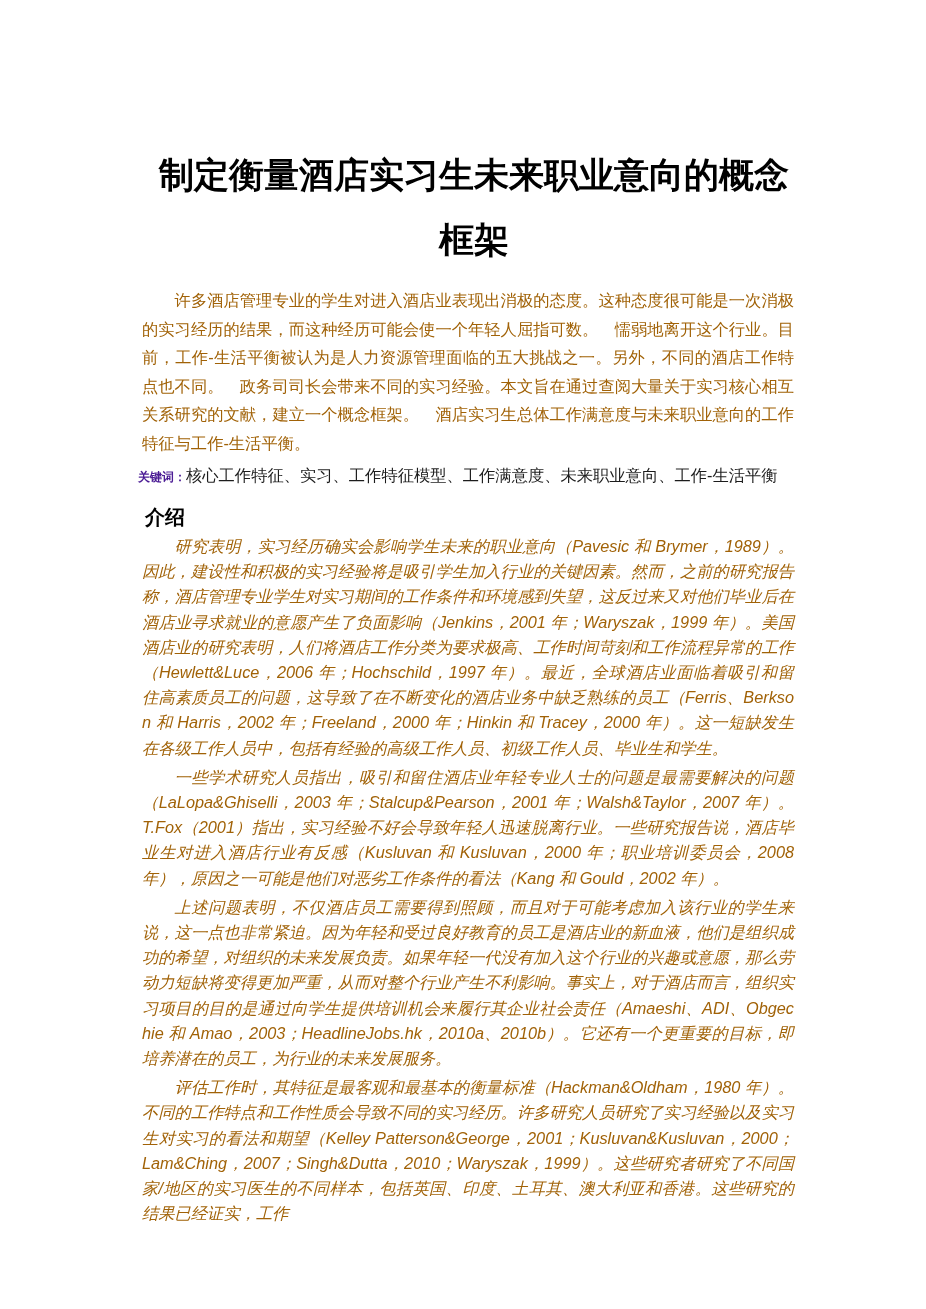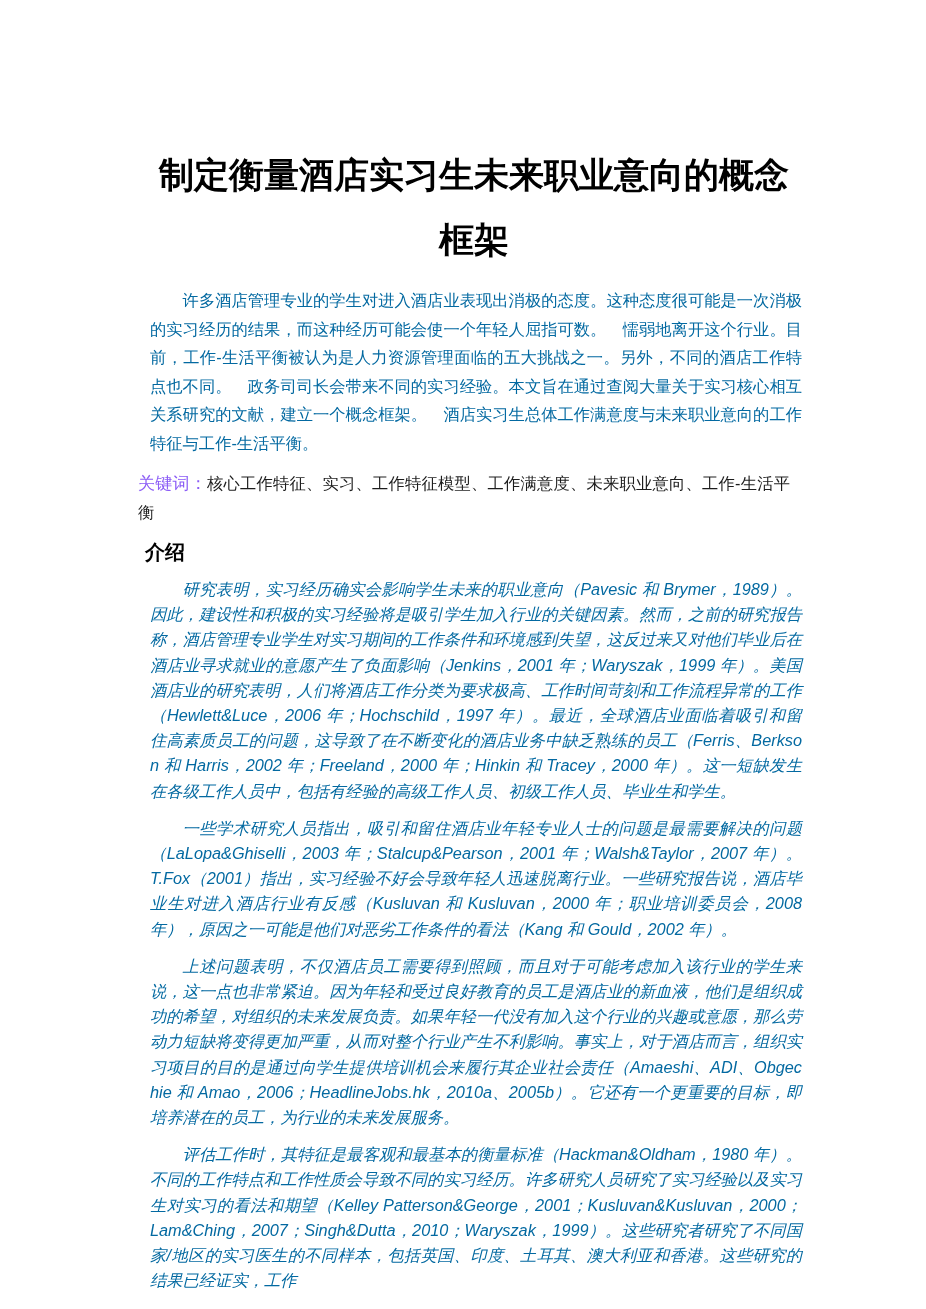--- a/index.html
+++ b/index.html
@@ -25,43 +25,43 @@
     margin: 0 auto 14px auto;
     width: 652px;
     font-family: "DejaVu Serif", "Liberation Serif", serif;
     font-weight: 700;
     font-size: 35px;
     line-height: 65px;
     text-align: center;
     color: #000000;
   }
   .body-para {
-    margin: 12px;
+    margin: 4px;
     width: 652px;
     font-size: 16.3px;
     line-height: 28.5px;
     text-align: justify;
     text-indent: 2em;
-    color: #0369a1;
+    color: #a16207;
     word-break: break-all;
   }
   .keywords-para {
     margin: 0;
     width: 652px;
     font-size: 16.3px;
     line-height: 29px;
     text-align: justify;
     text-indent: 0;
     word-break: break-all;
   }
   .kw-label {
     font-family: "DejaVu Sans", "Liberation Sans", sans-serif;
-    font-weight: 400;
-    font-size: 17px;
-    color: #8b5cf6;
+    font-weight: 700;
+    font-size: 12px;
+    color: #4c1d95;
   }
   .section-heading {
     margin: 12px 0 1px 7px;
     font-family: "DejaVu Sans", "Liberation Sans", sans-serif;
     font-weight: 700;
     font-size: 20px;
     line-height: 26px;
     color: #000000;
   }
   .intro-para {
@@ -81,17 +81,17 @@
   <p class="keywords-para">
     <span class="kw-label">关键词：</span><span>核心工作特征、实习、工作特征模型、工作满意度、未来职业意向、工作-生活平衡</span>
   </p>
 
   <h2 class="section-heading">介绍</h2>
 
   <p class="body-para intro-para">研究表明，实习经历确实会影响学生未来的职业意向（Pavesic 和 Brymer，1989）。因此，建设性和积极的实习经验将是吸引学生加入行业的关键因素。然而，之前的研究报告称，酒店管理专业学生对实习期间的工作条件和环境感到失望，这反过来又对他们毕业后在酒店业寻求就业的意愿产生了负面影响（Jenkins，2001 年；Waryszak，1999 年）。美国酒店业的研究表明，人们将酒店工作分类为要求极高、工作时间苛刻和工作流程异常的工作（Hewlett&amp;Luce，2006 年；Hochschild，1997 年）。最近，全球酒店业面临着吸引和留住高素质员工的问题，这导致了在不断变化的酒店业务中缺乏熟练的员工（Ferris、Berkson 和 Harris，2002 年；Freeland，2000 年；Hinkin 和 Tracey，2000 年）。这一短缺发生在各级工作人员中，包括有经验的高级工作人员、初级工作人员、毕业生和学生。</p>
 
   <p class="body-para intro-para">一些学术研究人员指出，吸引和留住酒店业年轻专业人士的问题是最需要解决的问题（LaLopa&amp;Ghiselli，2003 年；Stalcup&amp;Pearson，2001 年；Walsh&amp;Taylor，2007 年）。T.Fox（2001）指出，实习经验不好会导致年轻人迅速脱离行业。一些研究报告说，酒店毕业生对进入酒店行业有反感（Kusluvan 和 Kusluvan，2000 年；职业培训委员会，2008 年），原因之一可能是他们对恶劣工作条件的看法（Kang 和 Gould，2002 年）。</p>
 
-  <p class="body-para intro-para">上述问题表明，不仅酒店员工需要得到照顾，而且对于可能考虑加入该行业的学生来说，这一点也非常紧迫。因为年轻和受过良好教育的员工是酒店业的新血液，他们是组织成功的希望，对组织的未来发展负责。如果年轻一代没有加入这个行业的兴趣或意愿，那么劳动力短缺将变得更加严重，从而对整个行业产生不利影响。事实上，对于酒店而言，组织实习项目的目的是通过向学生提供培训机会来履行其企业社会责任（Amaeshi、ADI、Obgechie 和 Amao，2006；HeadlineJobs.hk，2010a、2005b）。它还有一个更重要的目标，即培养潜在的员工，为行业的未来发展服务。</p>
+  <p class="body-para intro-para">上述问题表明，不仅酒店员工需要得到照顾，而且对于可能考虑加入该行业的学生来说，这一点也非常紧迫。因为年轻和受过良好教育的员工是酒店业的新血液，他们是组织成功的希望，对组织的未来发展负责。如果年轻一代没有加入这个行业的兴趣或意愿，那么劳动力短缺将变得更加严重，从而对整个行业产生不利影响。事实上，对于酒店而言，组织实习项目的目的是通过向学生提供培训机会来履行其企业社会责任（Amaeshi、ADI、Obgechie 和 Amao，2003；HeadlineJobs.hk，2010a、2010b）。它还有一个更重要的目标，即培养潜在的员工，为行业的未来发展服务。</p>
 
   <p class="body-para intro-para">评估工作时，其特征是最客观和最基本的衡量标准（Hackman&amp;Oldham，1980 年）。不同的工作特点和工作性质会导致不同的实习经历。许多研究人员研究了实习经验以及实习生对实习的看法和期望（Kelley Patterson&amp;George，2001；Kusluvan&amp;Kusluvan，2000；Lam&amp;Ching，2007；Singh&amp;Dutta，2010；Waryszak，1999）。这些研究者研究了不同国家/地区的实习医生的不同样本，包括英国、印度、土耳其、澳大利亚和香港。这些研究的结果已经证实，工作</p>
 
 </div>
 
 </body></html>

